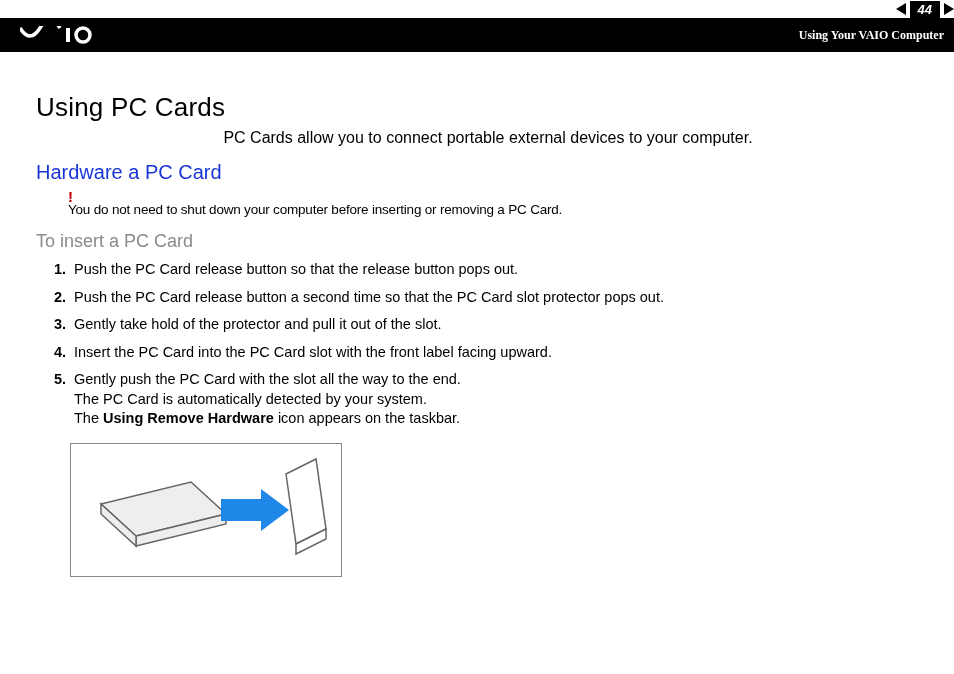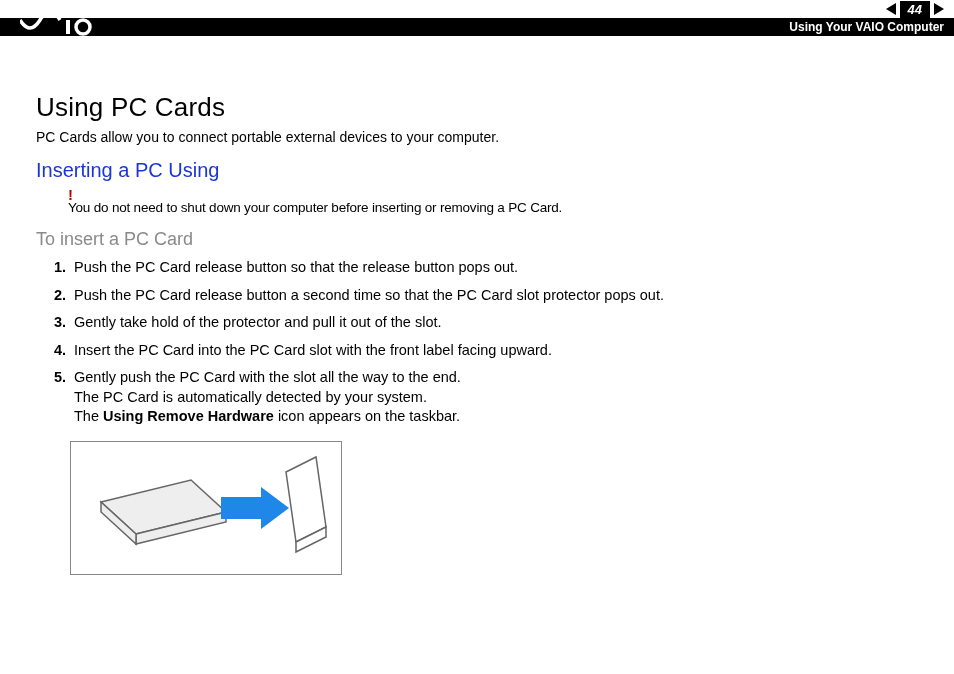--- a/index.html
+++ b/index.html
@@ -14,21 +14,20 @@
   }
 
   
   .page-nav {
     position: absolute;
     top: 0; left: 0; right: 0;
     height: 18px;
     display: flex;
     justify-content: flex-end;
     align-items: center;
-    padding-right: 10px;
     gap: 4px;
   }
   .page-nav .arrow-left,
   .page-nav .arrow-right {
     width: 0; height: 0;
     border-top: 6px solid transparent;
     border-bottom: 6px solid transparent;
   }
   .page-nav .arrow-left  { border-right: 10px solid #000; }
   .page-nav .arrow-right { border-left: 10px solid #000; }
@@ -37,27 +36,28 @@
     color: #fff;
     font-style: italic;
     font-weight: bold;
     font-size: 13px;
     padding: 1px 8px;
   }
 
   .header-bar {
     position: absolute;
     top: 18px; left: 0; right: 0;
-    height: 18px;
+    height: 34px;
     background: #000;
     color: #fff;
     display: flex;
     align-items: center;
     justify-content: space-between;
     padding: 0 10px 0 20px;
+    font-family: Liberation Serif, serif;
   }
   .header-bar .section-title {
     font-size: 12px;
     font-weight: bold;
   }
 
   
   .vaio-logo {
     display: flex;
     align-items: center;
@@ -73,22 +73,23 @@
   }
 
   h1.page-title {
     font-size: 26px;
     font-weight: 400;
     margin: 0 0 6px 0;
     letter-spacing: 0.2px;
   }
 
   p.intro {
-    font-size: 14px;
+    font-size: 16px;
     margin: 0 0 14px 0;
+    text-align: center;
   }
 
   h2.subheading {
     color: #1a36d6;
     font-size: 20px;
     font-weight: 400;
     margin: 0 0 8px 0;
   }
 
   .warning-block {
@@ -164,21 +165,21 @@
     </svg>
   </div>
   <div class="section-title">Using Your VAIO Computer</div>
 </div>
 
 <div class="content">
 
   <h1 class="page-title">Using PC Cards</h1>
   <p class="intro">PC Cards allow you to connect portable external devices to your computer.</p>
 
-  <h2 class="subheading">Inserting a PC Using</h2>
+  <h2 class="subheading">Hardware a PC Card</h2>
 
   <div class="warning-block">
     <div class="bang">!</div>
     <p class="warn-line">You do not need to shut down your computer before inserting or removing a PC Card.</p>
   </div>
 
   <h3 class="proc-heading">To insert a PC Card</h3>
 
   <ol class="steps">
     <li><span>Push the PC Card release button so that the release button pops out.</span></li>

